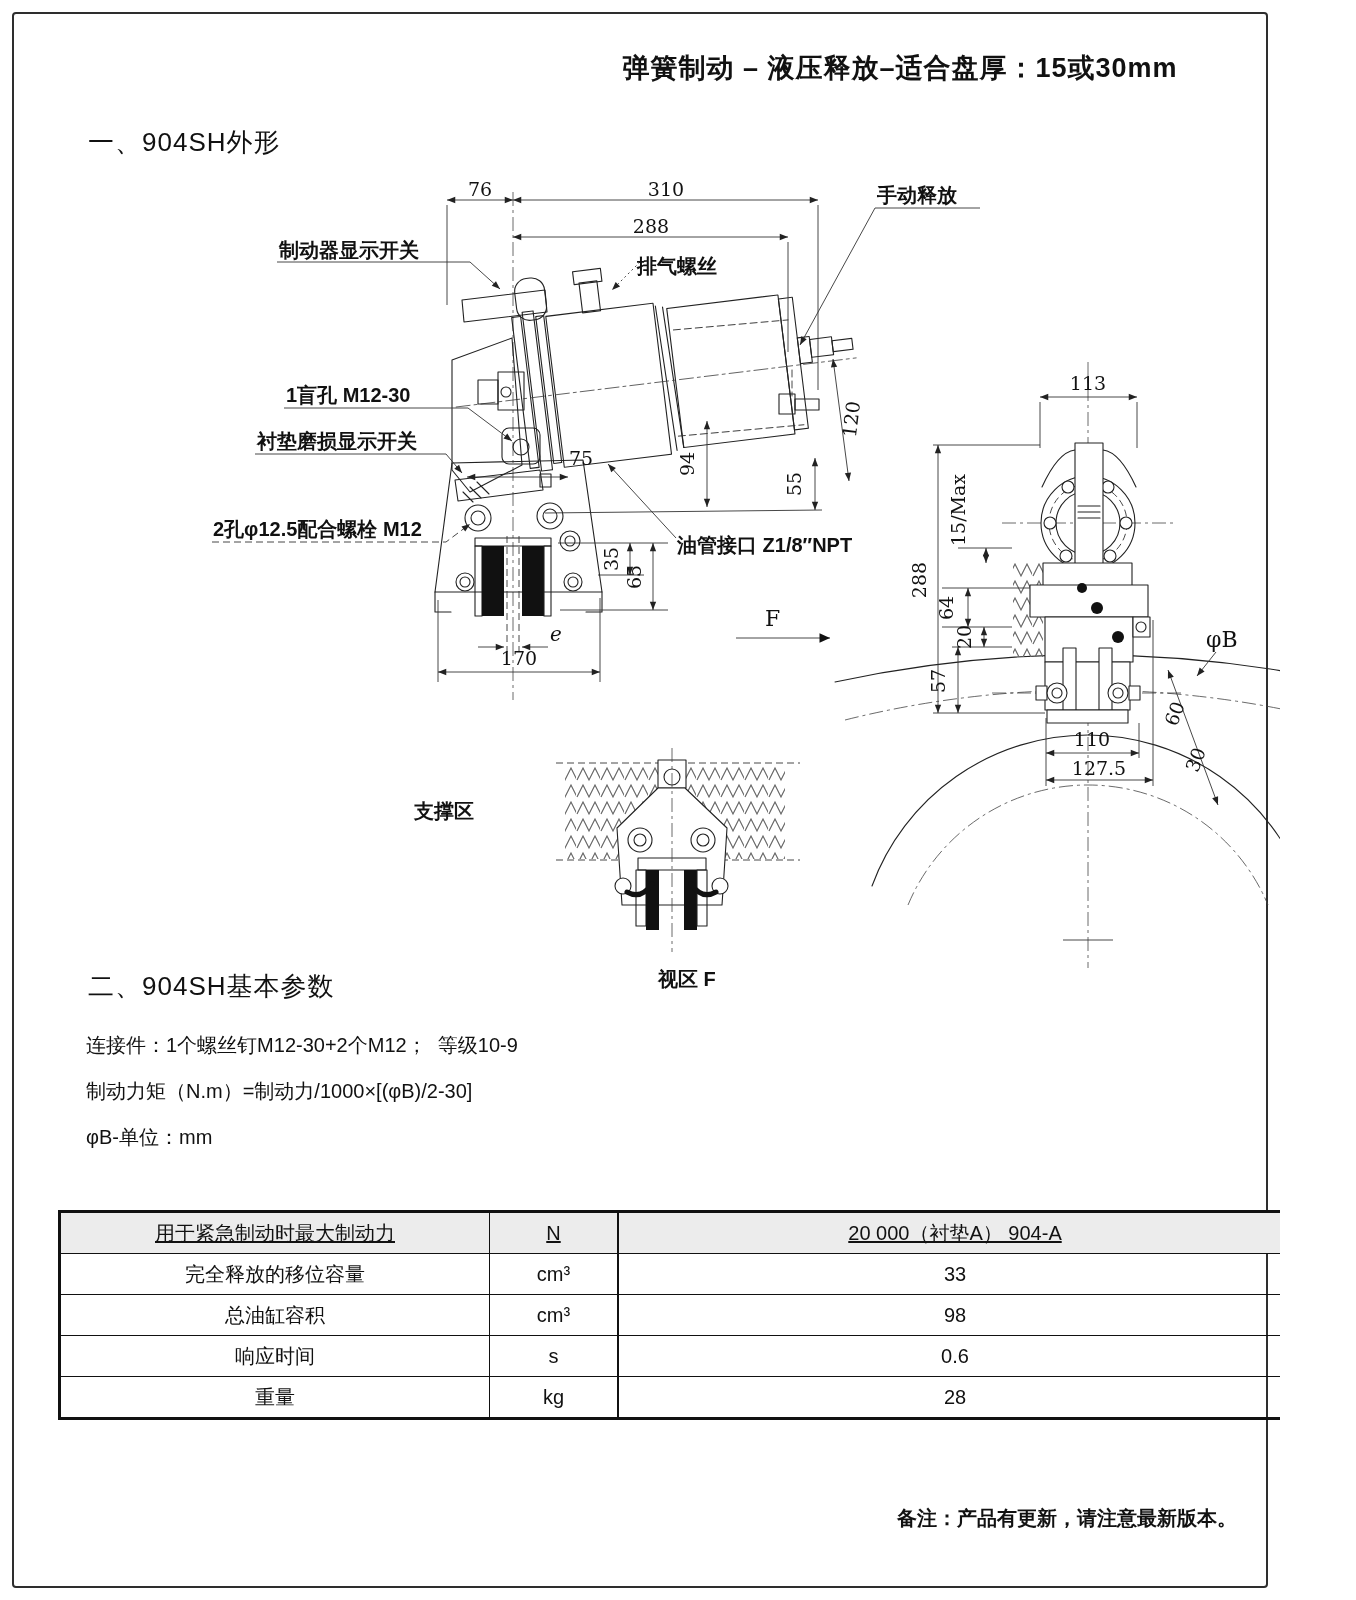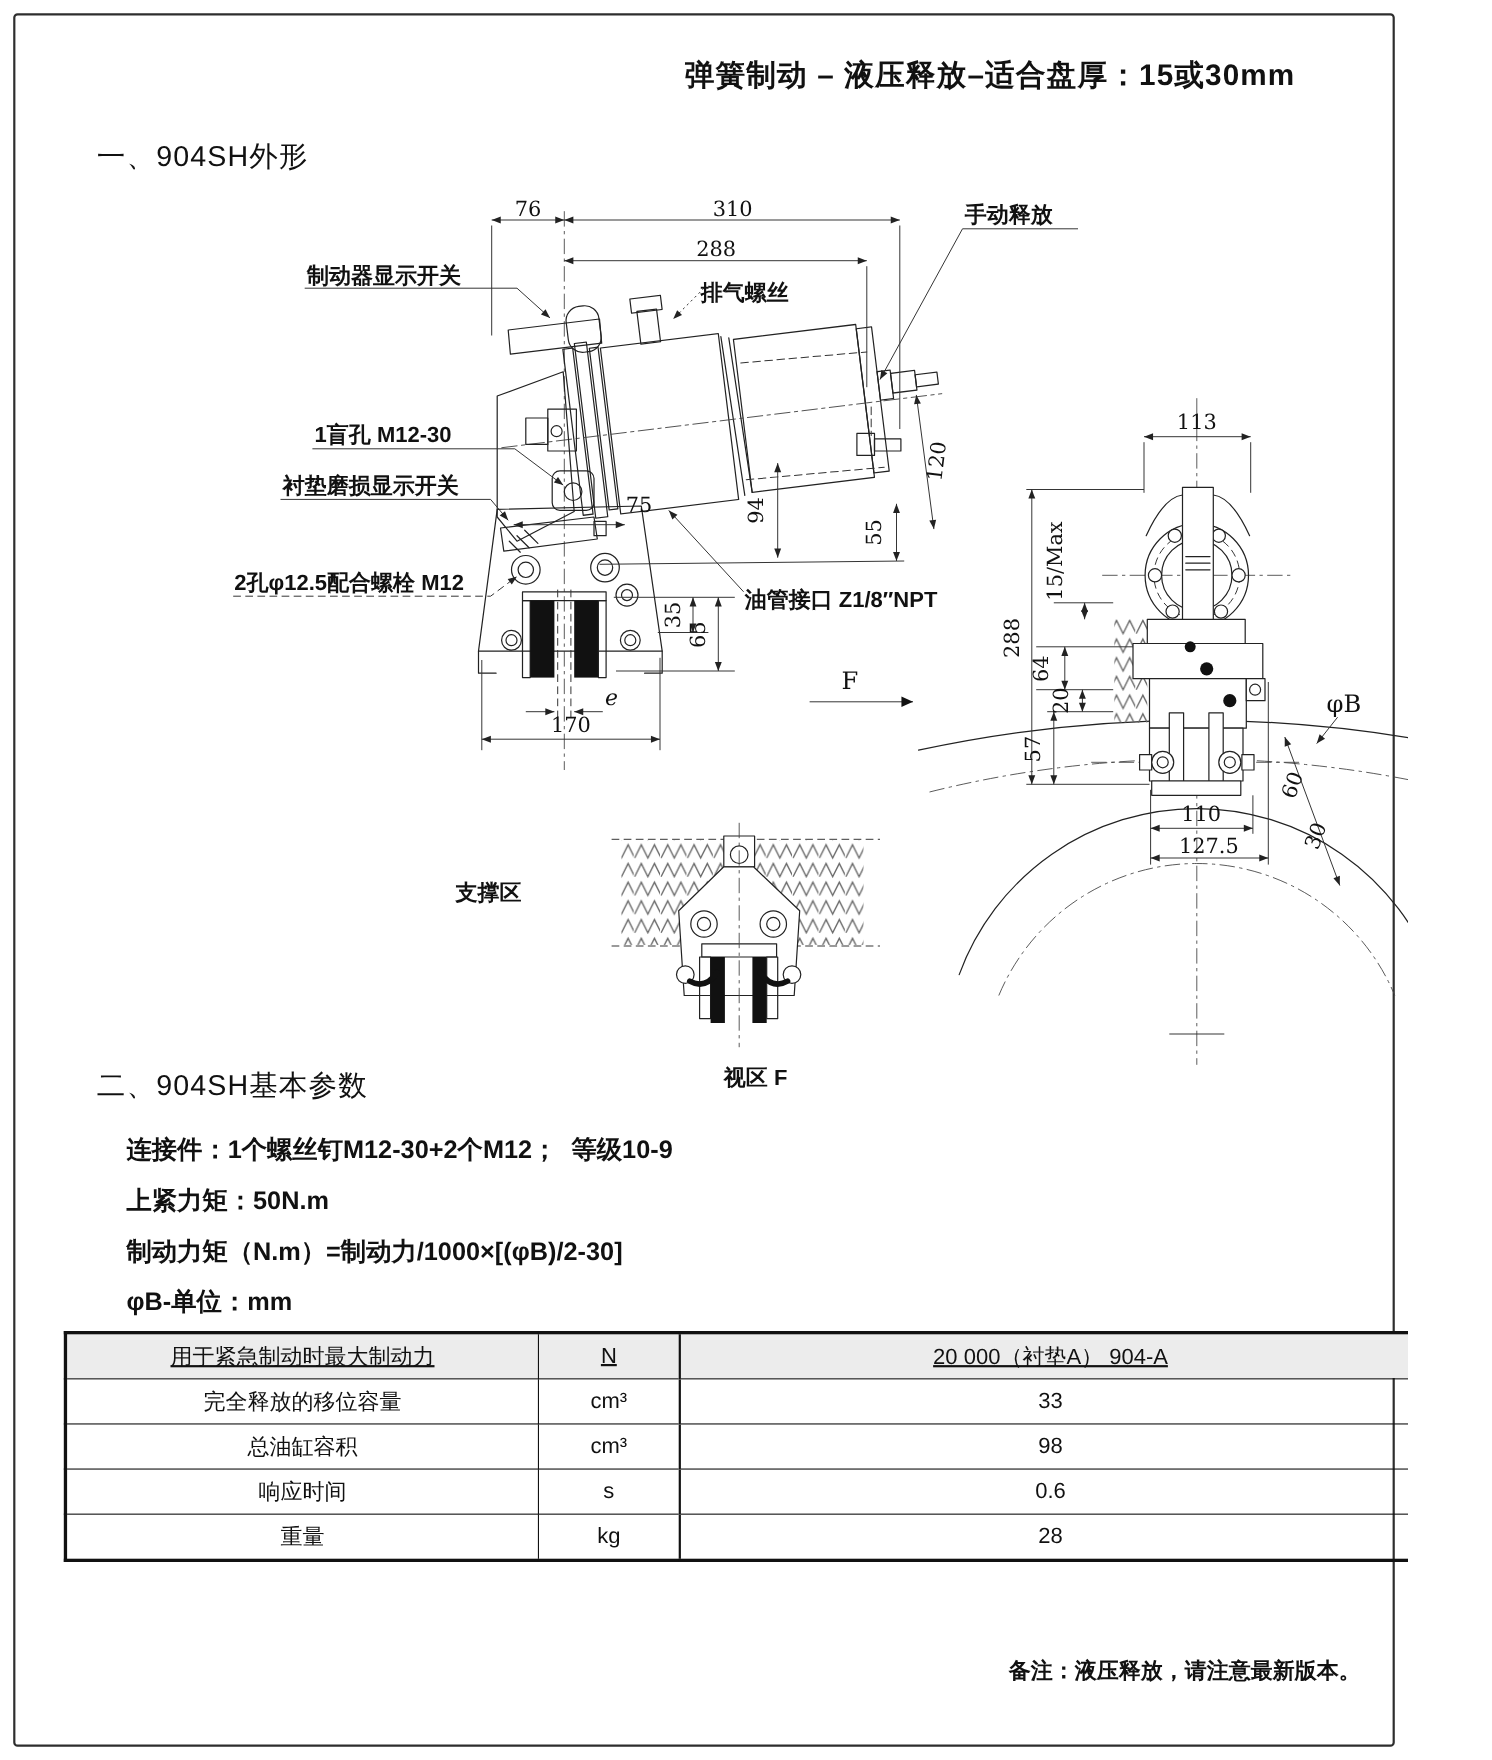--- a/index.html
+++ b/index.html
@@ -4,21 +4,21 @@
 <style>
   html,body{margin:0;padding:0;background:#fff;}
   .page{position:relative;width:1280px;height:1600px;background:#fff;overflow:hidden;
         font-family:"Liberation Sans",sans-serif;color:#111;}
   .frame{position:absolute;inset:12px;border:2px solid #2e2e2e;border-radius:4px;}
   .title{position:absolute;top:50px;left:560px;width:680px;text-align:center;
          font-size:27px;font-weight:bold;letter-spacing:1px;}
   .h1{position:absolute;left:88px;font-size:26px;font-weight:normal;letter-spacing:1px;margin-top:19px;}
   #h1a{top:106px;}
   #h1b{top:950px;}
-  .params{position:absolute;left:86px;top:1022px;font-size:23px;line-height:46px;font-weight:700;margin-left:29px;}
+  .params{position:absolute;left:86px;top:1022px;font-size:20px;line-height:46px;font-weight:400;}
   .params p{margin:0;white-space:pre;}
   .ptable{position:absolute;left:58px;top:1210px;width:1236px;border-collapse:collapse;
           font-size:20px;border:3px solid #111;table-layout:fixed;}
   .ptable td{border:1.5px solid #111;height:40px;text-align:center;padding:0;overflow:hidden;}
   .ptable td.c1{width:428px;}
   .ptable td.c2{width:127px;border-right:2.5px solid #111;}
   .ptable tr.shaded{background:#ececec;text-decoration:underline;}
   .ptable tr.thickb td{border-bottom:2.5px solid #111;}
   .footer{position:absolute;top:1505px;left:660px;width:577px;text-align:right;
           font-size:20px;font-weight:600;}
@@ -293,21 +293,20 @@
       <path class="hook" d="M627,892 Q641,900 652,884"></path>
       <path class="hook" d="M716,892 Q702,900 691,884"></path>
       <line class="cl" x1="672" y1="748" x2="672" y2="952"></line>
       <text class="lbl" x="414" y="818">支撑区</text>
       <text class="lbl" x="658" y="986">视区 F</text>
     </g>
   </svg>
 
   <div class="params">
     <p>连接件：1个螺丝钉M12-30+2个M12；  等级10-9</p>
-    <p>上紧力矩：50N.m</p>
     <p>制动力矩（N.m）=制动力/1000×[(φB)/2-30]</p>
     <p>φB-单位：mm</p>
   </div>
 
   <table class="ptable">
     <tbody>
       <tr class="shaded">
         <td class="c1">用于紧急制动时最大制动力</td>
         <td class="c2">N</td>
         <td class="c3">20 000（衬垫A）  904-A</td>
@@ -328,14 +327,14 @@
         <td class="c3">0.6</td>
       </tr>
       <tr>
         <td class="c1">重量</td>
         <td class="c2">kg</td>
         <td class="c3">28</td>
       </tr>
     </tbody>
   </table>
 
-  <div class="footer">备注：液压释放，请注意最新版本。</div>
+  <div class="footer">备注：产品有更新，请注意最新版本。</div>
 </div>
 
 </body></html>

